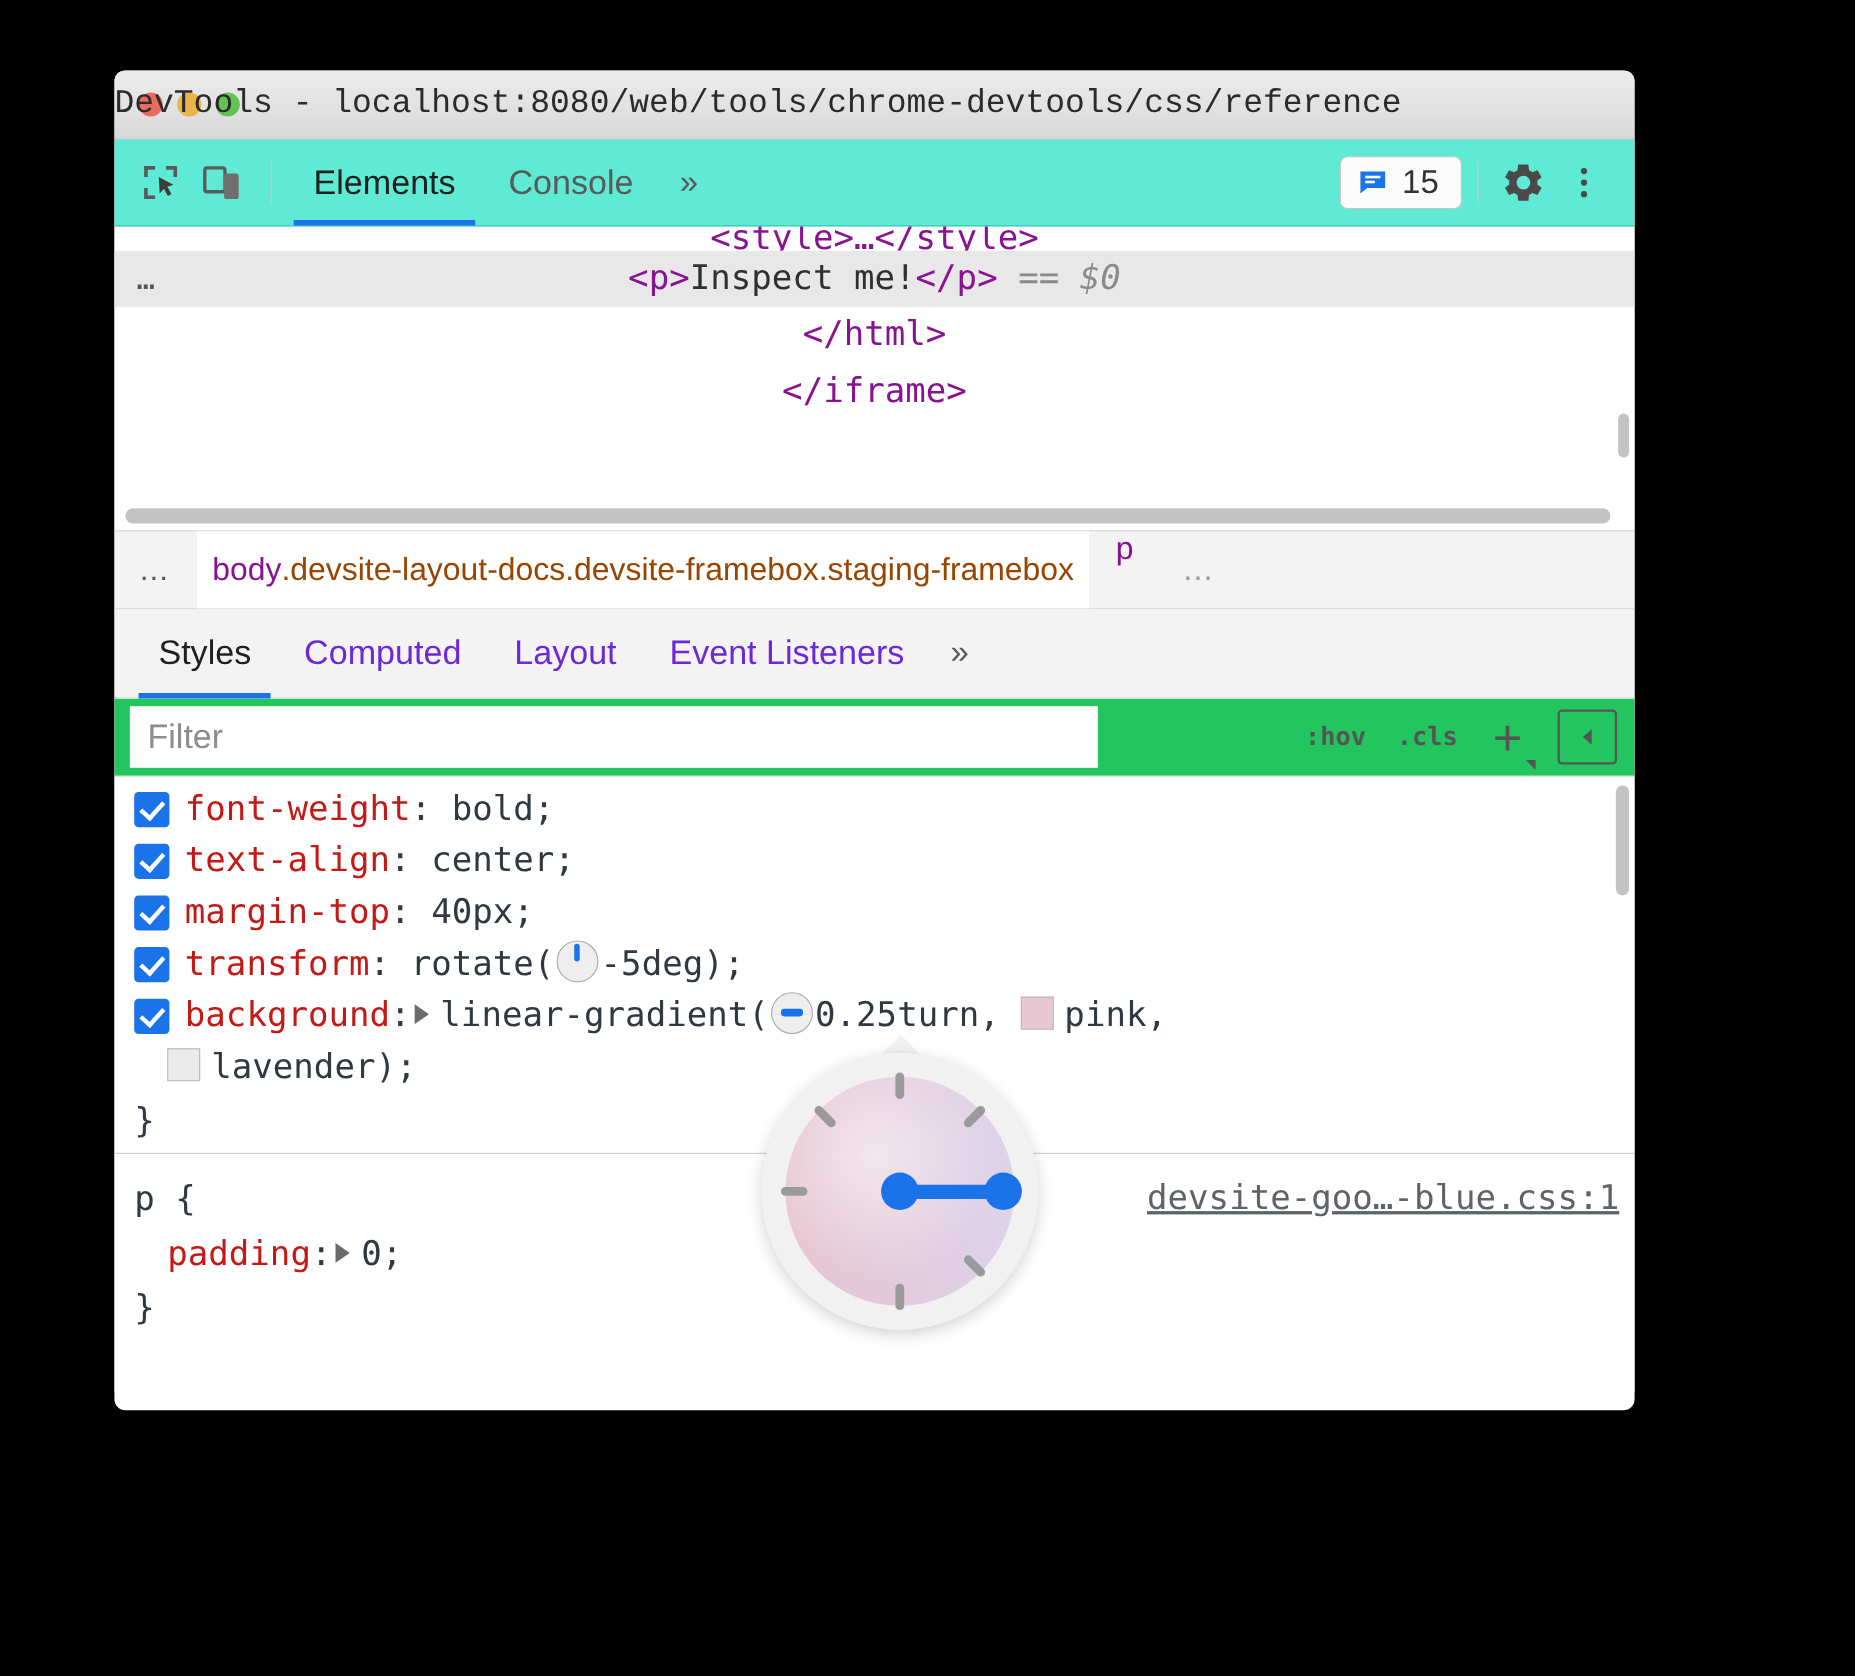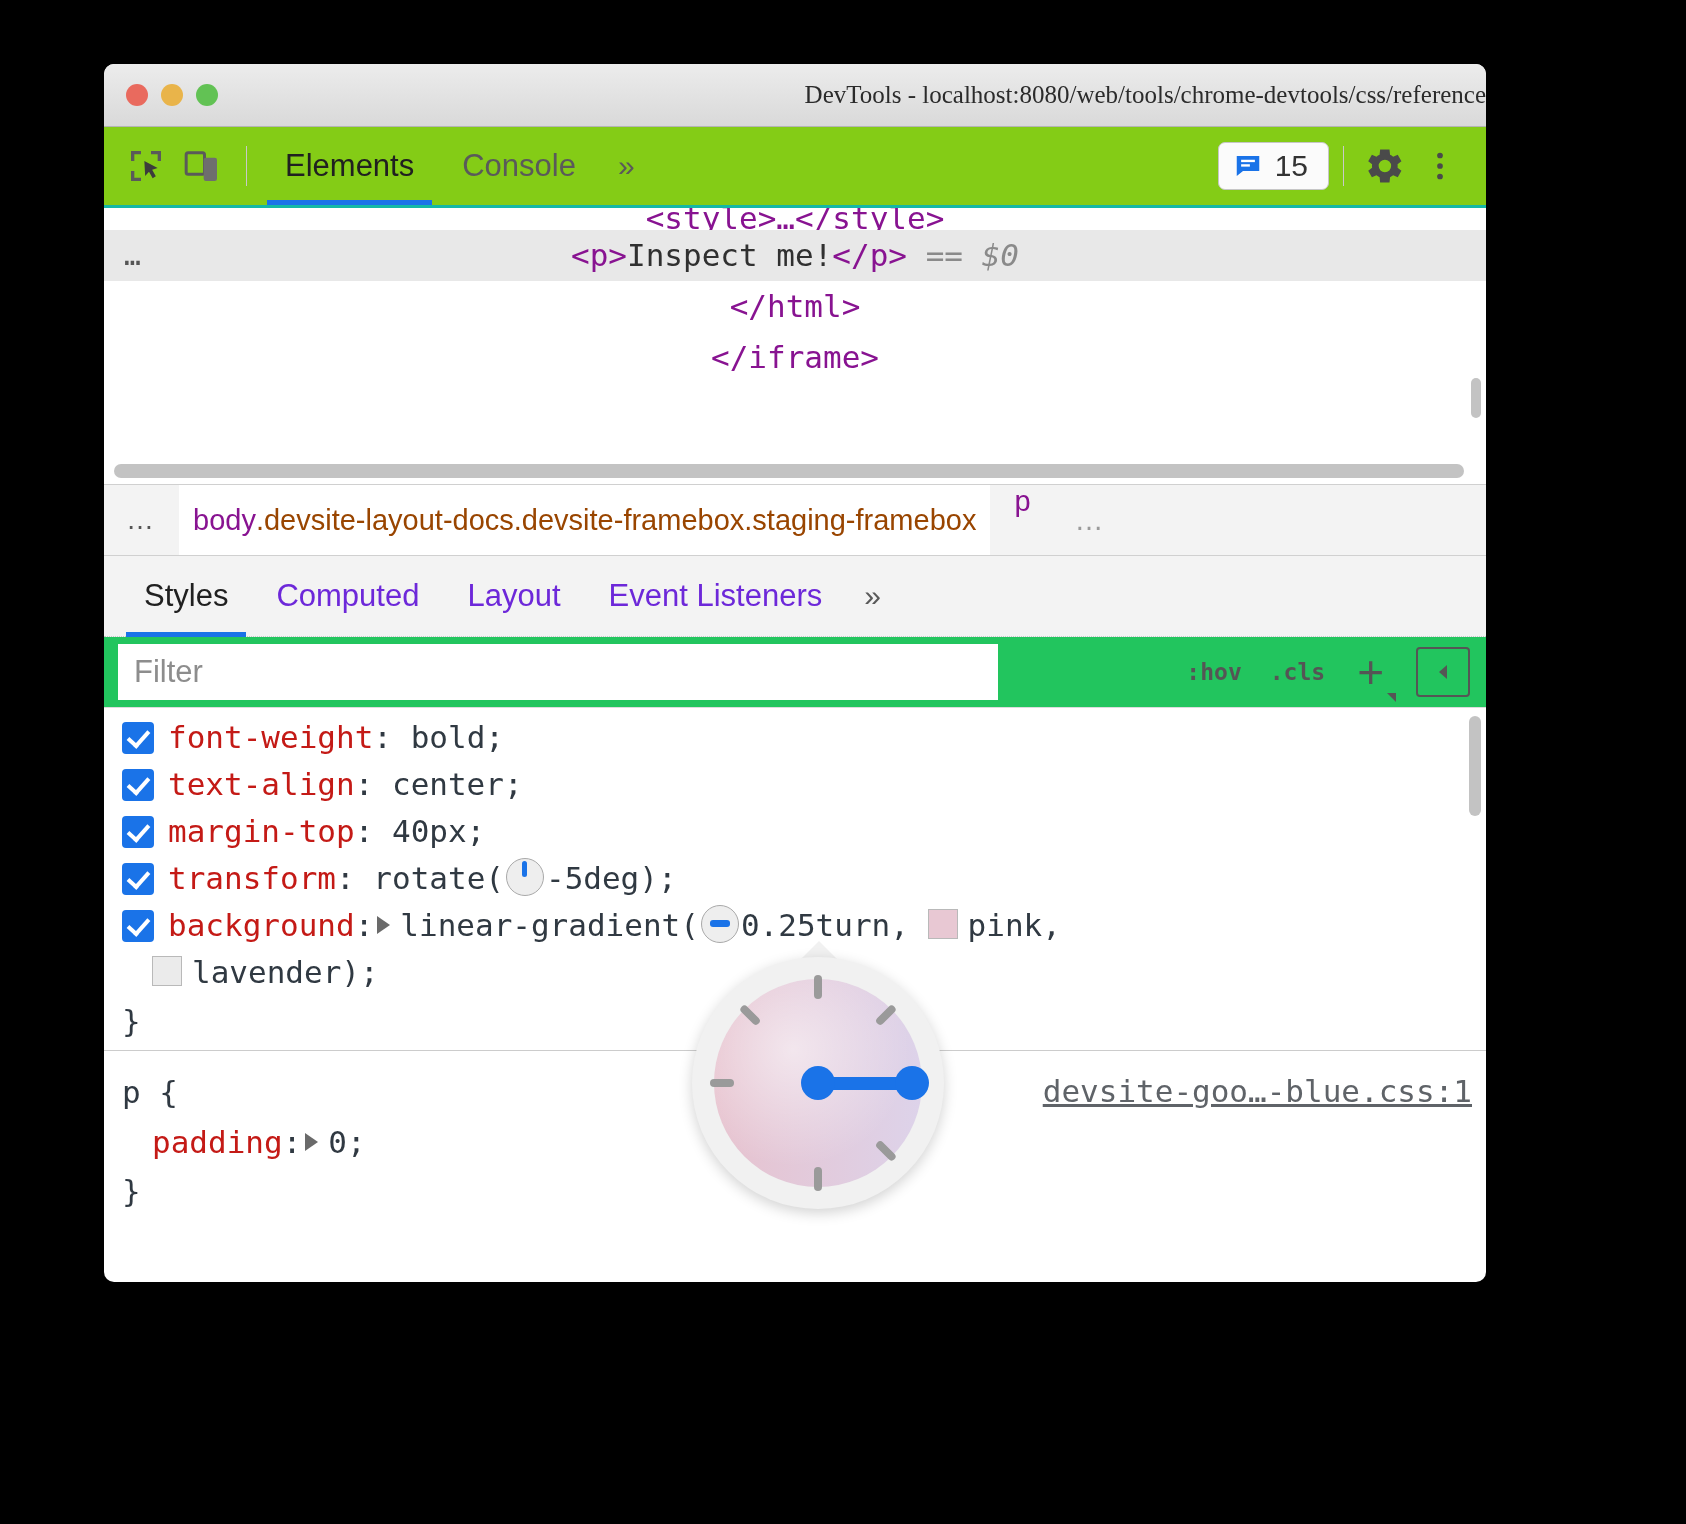--- a/index.html
+++ b/index.html
@@ -49,32 +49,32 @@
   .dot {
     width: 22px; height: 22px;
     border-radius: 50%;
   }
   .dot.red    { background: #e96a5e; }
   .dot.yellow { background: #e9b44a; }
   .dot.green  { background: #62c254; }
   .title-text {
     position: absolute;
     left: 0; right: 0;
-    text-align: right;
-    font-size: 25px;
+    text-align: left;
+    font-size: 30px;
     color: #2b2b2b;
-    font-family: Liberation Serif, serif;
+    font-family: Liberation Mono, monospace;
     pointer-events: none;
   }
 
   
   .dt-toolbar {
     height: 78px;
-    background: #84cc16;
-    border-bottom: 3px solid #14b8a6;
+    background: #5eead4;
+    border-bottom: 1px solid #14b8a6;
     display: flex;
     align-items: center;
     padding: 0 16px;
     position: relative;
   }
   .tb-icon {
     width: 52px; height: 52px;
     display: flex; align-items: center; justify-content: center;
     margin-right: 4px;
   }

